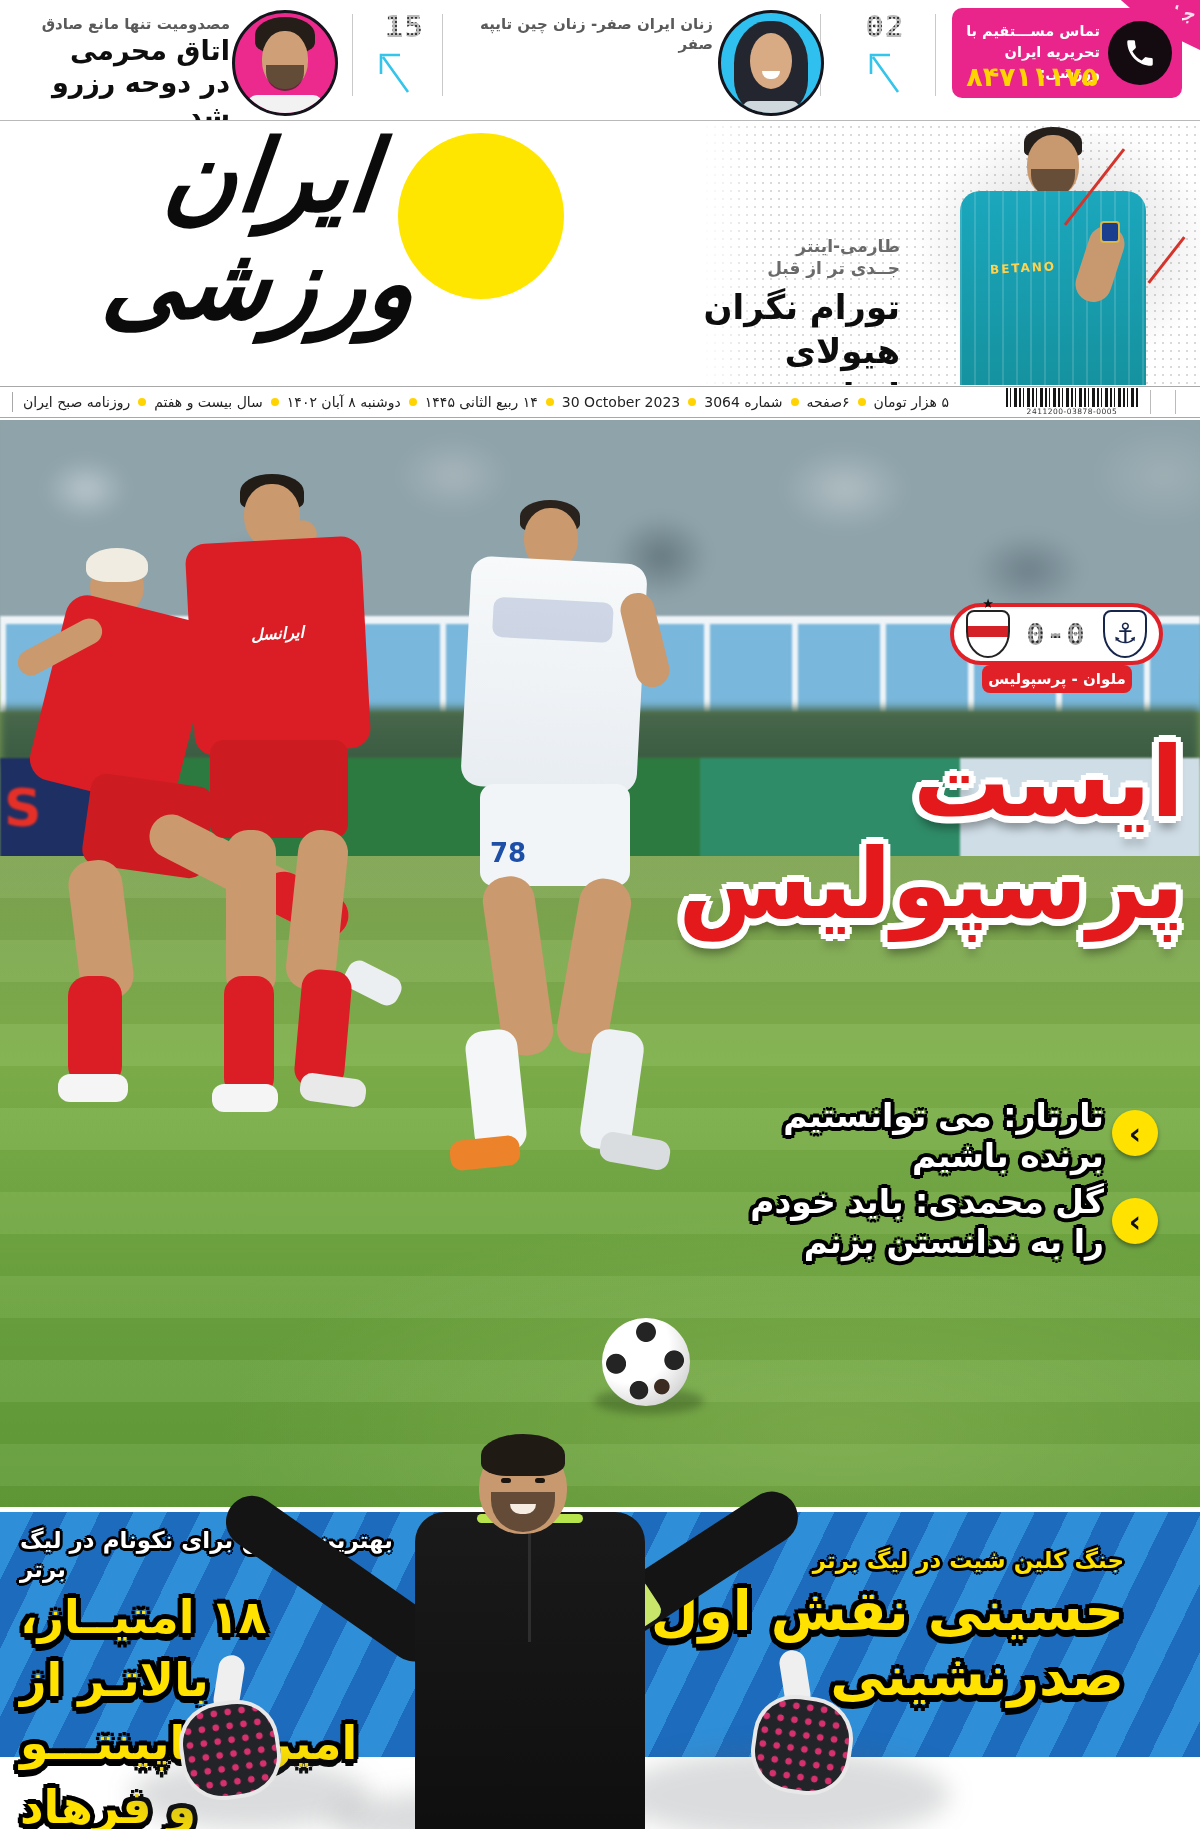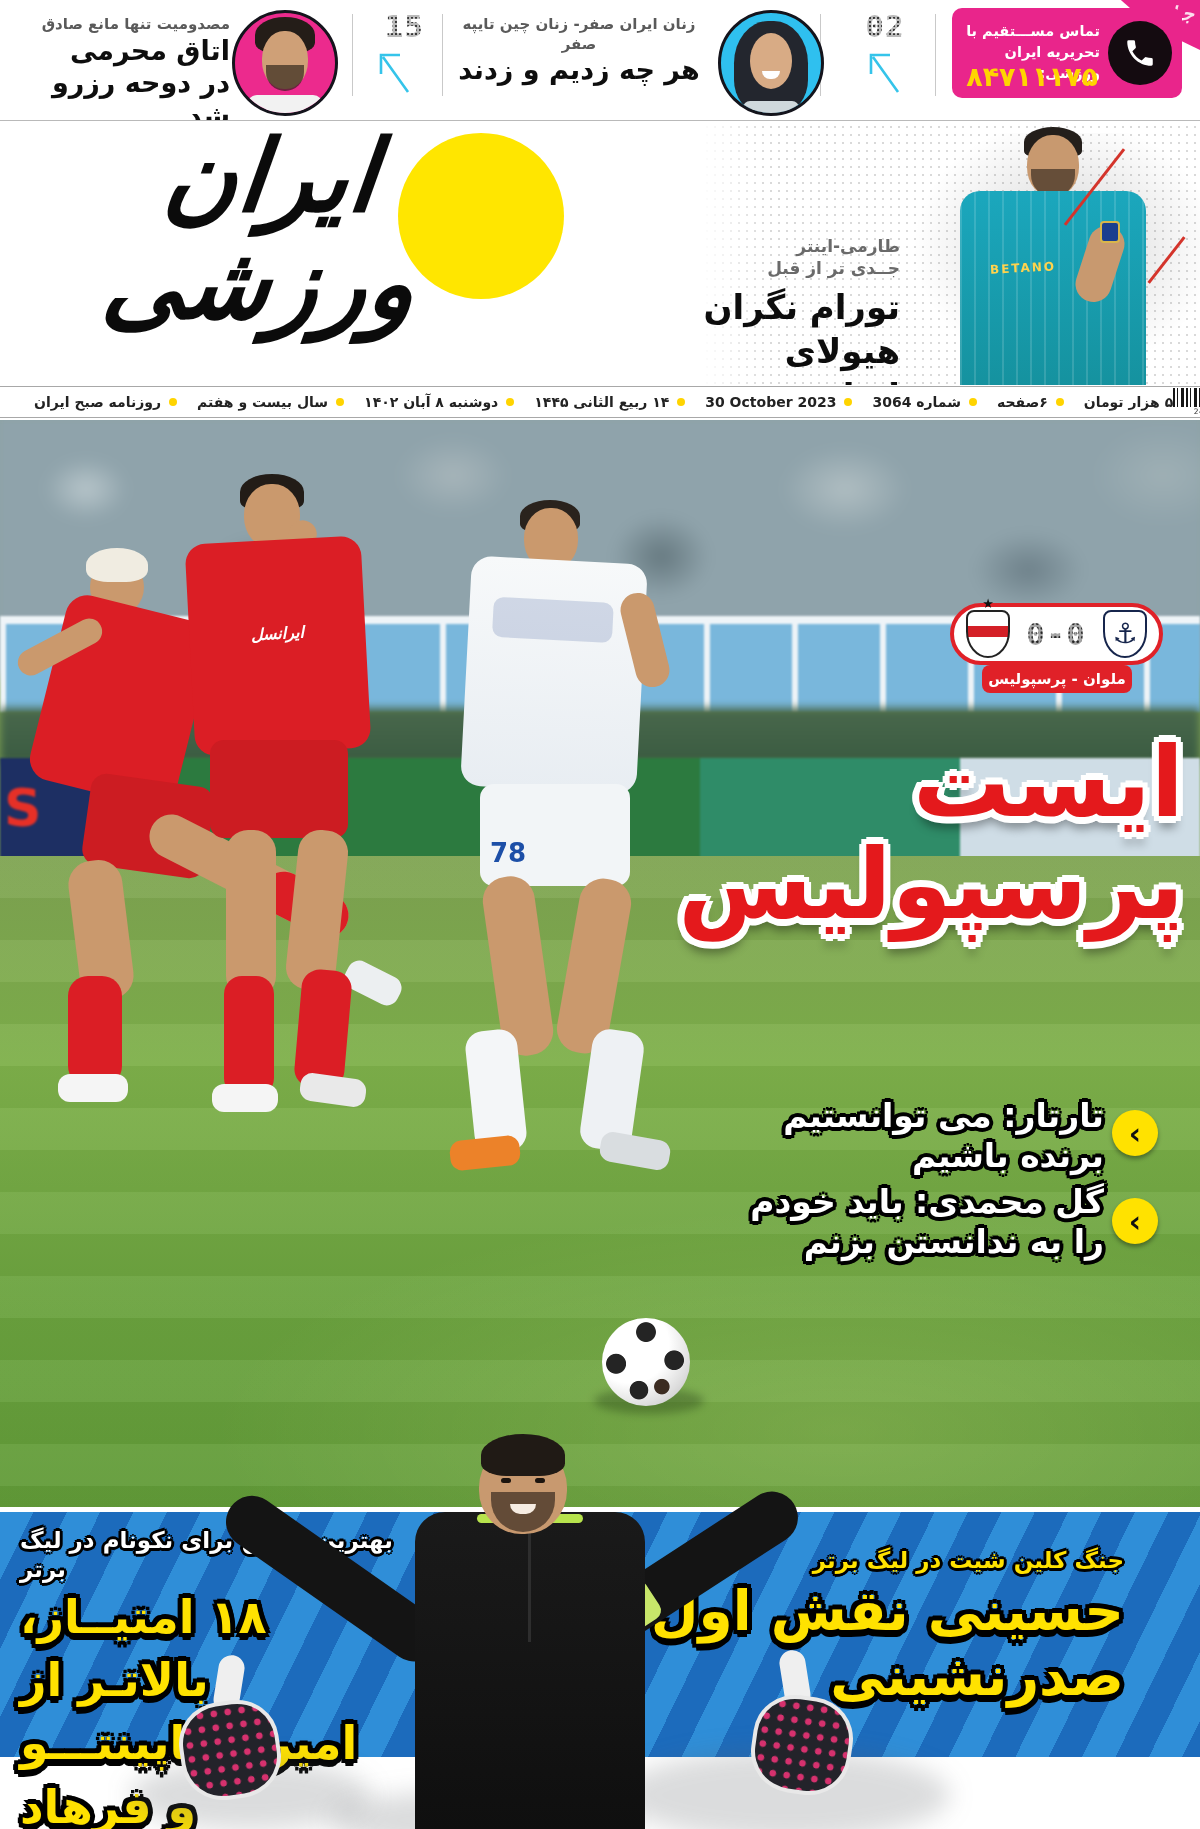--- a/index.html
+++ b/index.html
@@ -30,21 +30,21 @@
                             radial-gradient(#d9d9d9 1.3px,transparent 1.45px);
            background-size:auto,8px 8px;overflow:hidden;}
   .logo-circle{position:absolute;left:398px;top:12px;width:166px;height:166px;border-radius:50%;background:#ffe600;}
   .logo-text{position:absolute;left:105px;top:2px;width:320px;z-index:1;text-align:center;
              font-weight:bold;font-style:italic;transform:skewX(-6deg);color:#0b0b0b;
              font-size:100px;line-height:1.07;letter-spacing:-4px;}
   .redline{position:absolute;width:3px;background:#d4342b;}
   
   .infobar{position:absolute;top:386px;left:0;width:1200px;height:32px;border-top:1px solid #a8a8a8;
            border-bottom:1px solid #a8a8a8;display:flex;align-items:center;padding:0 12px;box-sizing:border-box;}
-  .infobar .it{font-size:14px;font-weight:700;color:#222;white-space:nowrap;margin-left:12px;}
+  .infobar .it{font-size:14px;font-weight:400;color:#222;white-space:nowrap;}
   .infobar .dot{width:8px;height:8px;border-radius:50%;background:#ffd400;margin:0 8px;flex:0 0 auto;}
   .barcode{width:132px;height:19px;
            background:repeating-linear-gradient(90deg,#151515 0 2px,transparent 2px 4px,#151515 4px 5px,
                       transparent 5px 8px,#151515 8px 11px,transparent 11px 13px);}
   
   .main{position:absolute;top:420px;left:0;width:1200px;height:1087px;overflow:hidden;background:#7fa352;}
   .crowd{position:absolute;top:-12px;left:-12px;width:1224px;height:270px;background-color:#8fa3ab;filter:blur(7px);
     background-image:radial-gradient(60px 45px at 8% 30%,#b8c6cb,transparent 70%),
       radial-gradient(70px 50px at 22% 60%,#70858f,transparent 70%),
       radial-gradient(80px 55px at 38% 25%,#a7b5ba,transparent 70%),
@@ -145,23 +145,22 @@
     </svg>
 
     <div class="vdiv" style="left:820px;"></div>
 
     <div class="avatar" style="left:718px;top:10px;background:#2fc0ef;">
       <div class="abs" style="left:13px;top:8px;width:74px;height:92px;background:#23262e;border-radius:46% 46% 36% 36%;"></div>
       <div class="abs" style="left:29px;top:20px;width:42px;height:56px;background:#d8ab85;border-radius:50%;"></div>
       <div class="abs" style="left:41px;top:58px;width:18px;height:8px;background:#fff;border-radius:0 0 9px 9px;"></div>
       <div class="abs" style="left:22px;top:88px;width:56px;height:14px;background:#cfd8dc;border-radius:8px;"></div>
     </div>
-    <div class="abs rtl tr" style="left:445px;top:15px;width:268px;text-align:center;">
+    <div class="abs rtl tr" style="left:445px;top:15px;width:268px;">
       <div class="kicker-sm">زنان ایران صفر- زنان چین تایپه صفر</div>
-      <div class="teaser-h">هر چه زدیم و زدند</div>
     </div>
 
     <div class="vdiv" style="left:442px;"></div>
 
     <div class="abs dotnum" style="left:366px;top:8px;width:58px;text-align:right;">15</div>
     <svg class="abs" style="left:376px;top:48px;" width="36" height="48" viewBox="0 0 36 48">
       <path d="M5 26 V7 H24 M7 9 L32 44" fill="none" stroke="#35c4ea" stroke-width="2.6"></path>
     </svg>
 
     <div class="vdiv" style="left:352px;"></div>

